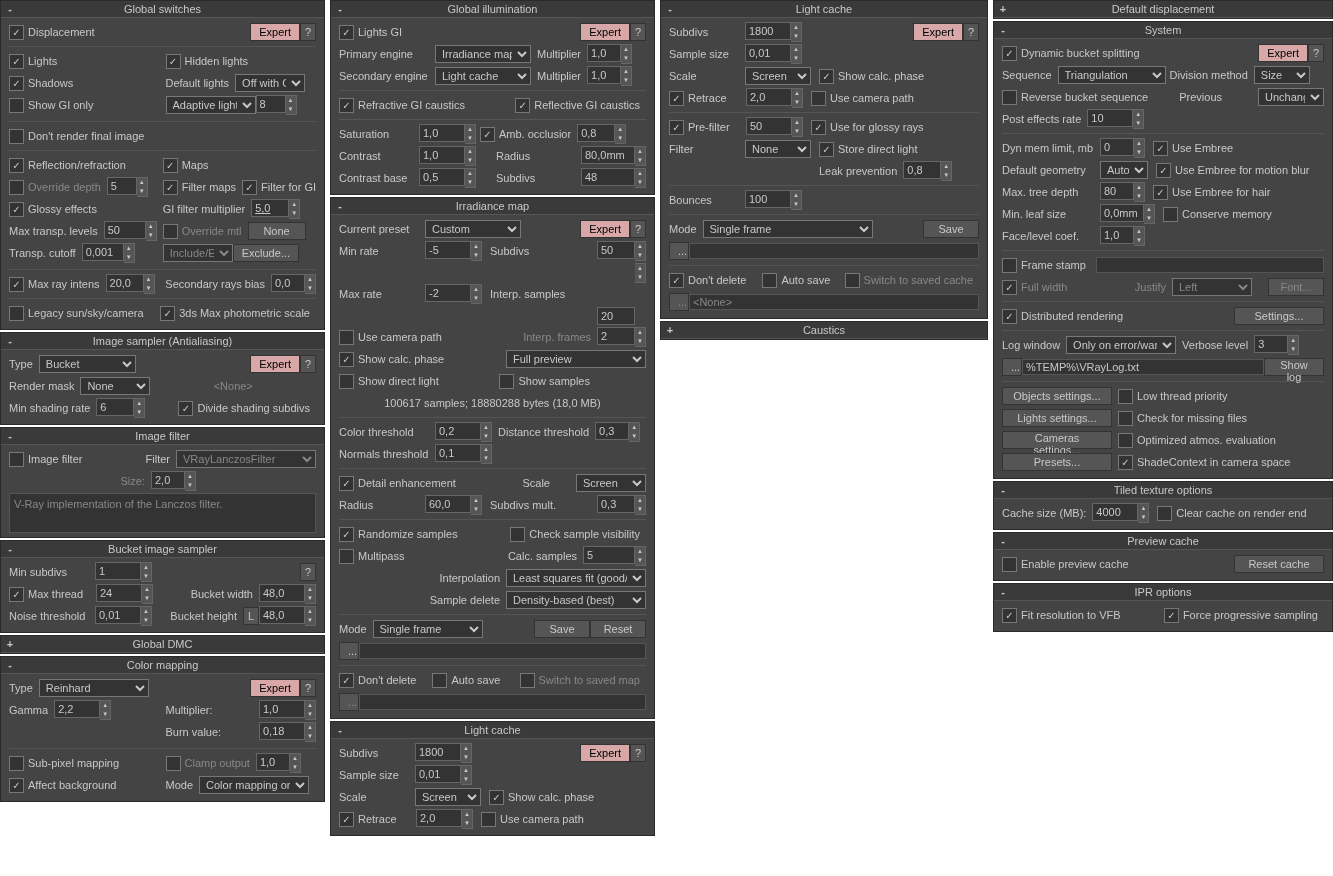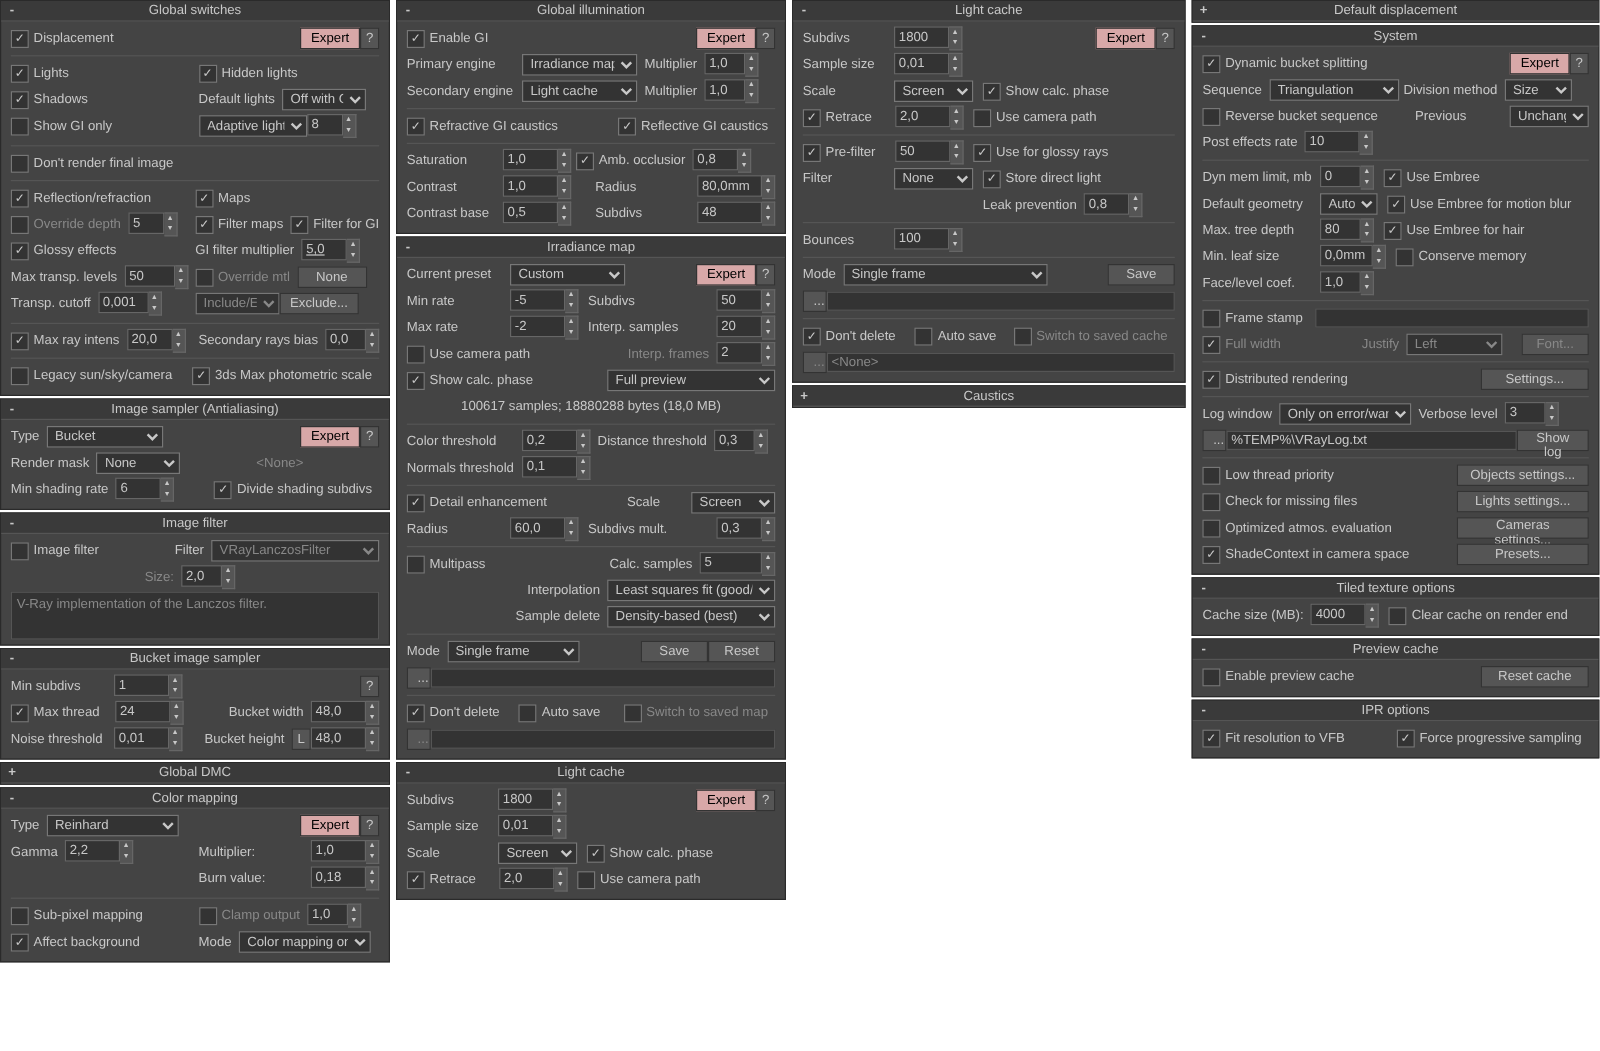--- a/index.html
+++ b/index.html
@@ -395,21 +395,21 @@
 </div>
     </div>
 </div>
 
 <div class="col c2">
 <div class="panel">
 <div class="phdr"><span class="tog">-</span><span>Global illumination</span></div>
 <div class="pbody">
 <div class="row">
           <span class="cb on"></span>
-          <span class="lbl">Enable GI</span>
+          <span class="lbl">Lights GI</span>
           <span class="gfill"></span>
           <button class="btn pink">Expert</button>
           <button class="btn q">?</button>
         </div>
 <div class="row">
           <span class="lbl" style="width:90px">Primary engine</span>
           <select class="sel" style="width:96px"><option>Irradiance map</option></select>
           <span class="lbl" style="margin-left:6px">Multiplier</span>
           <span class="spin">
             <input style="width: 26px;" value="1,0">
@@ -535,21 +535,21 @@
           <span class="spin">
             <input value="-2" style="">
             <span class="ar">
               <span>▲</span>
               <span>▼</span>
             </span>
           </span>
           <span style="width:8px"></span>
           <span class="lbl">Interp. samples</span>
           <span class="fr spin">
-            <input style="width: 30px;" value="20">
+            <input style="width: 30px; margin-top: 44px;" value="20">
             <span class="ar">
               <span>▲</span>
               <span>▼</span>
             </span>
           </span>
         </div>
 <div class="row">
           <span class="cb"></span>
           <span class="lbl">Use camera path</span>
           <span class="gfill"></span>
@@ -560,20 +560,28 @@
               <span>▲</span>
               <span>▼</span>
             </span>
           </span>
         </div>
 <div class="row">
           <span class="cb on"></span>
           <span class="lbl">Show calc. phase</span>
           <span class="gfill"></span>
           <select class="sel" style="width:140px"><option>Full preview</option></select>
+        </div>
+<div class="row">
+          <span class="cb"></span>
+          <span class="lbl">Show direct light</span>
+          <span class="gfill"></span>
+          <span class="cb"></span>
+          <span class="lbl">Show samples</span>
+          <span style="width:50px"></span>
         </div>
 <div class="row" style="justify-content:center">
           <span>100617 samples; 18880288 bytes (18,0 MB)</span>
         </div>
 <div class="sep"></div>
 <div class="row">
           <span class="lbl" style="width:90px">Color threshold</span>
           <span class="spin">
             <input value="0,2" style="">
             <span class="ar">
@@ -623,20 +631,27 @@
           <span class="lbl">Subdivs mult.</span>
           <span class="fr spin">
             <input style="width: 30px;" value="0,3">
             <span class="ar">
               <span>▲</span>
               <span>▼</span>
             </span>
           </span>
         </div>
 <div class="sep"></div>
+<div class="row">
+          <span class="cb on"></span>
+          <span class="lbl">Randomize samples</span>
+          <span class="gfill"></span>
+          <span class="cb"></span>
+          <span class="lbl">Check sample visibility</span>
+        </div>
 <div class="row">
           <span class="cb"></span>
           <span class="lbl">Multipass</span>
           <span class="gfill"></span>
           <span class="lbl">Calc. samples</span>
           <span class="spin">
             <input style="width: 44px;" value="5">
             <span class="ar">
               <span>▲</span>
               <span>▼</span>
@@ -994,52 +1009,52 @@
             </span>
           </span>
         </div>
 <div class="row">
           <button class="btn" style="width:20px">...</button>
           <input class="field" style="flex: 1 1 0%;" value="%TEMP%\VRayLog.txt">
           <button class="btn" style="width:60px">Show log</button>
         </div>
 <div class="sep"></div>
 <div class="half">
+          <div style="flex:0 0 110px">
+<div class="row">
+              <button class="btn" style="width:100%">Objects settings...</button>
+            </div>
+<div class="row">
+              <button class="btn" style="width:100%">Lights settings...</button>
+            </div>
+<div class="row">
+              <button class="btn" style="width:100%">Cameras settings...</button>
+            </div>
+<div class="row">
+              <button class="btn" style="width:100%">Presets...</button>
+            </div>
+</div>
           <div>
 <div class="row">
               <span class="cb"></span>
               <span class="lbl">Low thread priority</span>
             </div>
 <div class="row">
               <span class="cb"></span>
               <span class="lbl">Check for missing files</span>
             </div>
 <div class="row">
               <span class="cb"></span>
               <span class="lbl">Optimized atmos. evaluation</span>
             </div>
 <div class="row">
               <span class="cb on"></span>
               <span class="lbl">ShadeContext in camera space</span>
             </div>
 </div>
-          <div style="flex:0 0 110px">
-<div class="row">
-              <button class="btn" style="width:100%">Objects settings...</button>
-            </div>
-<div class="row">
-              <button class="btn" style="width:100%">Lights settings...</button>
-            </div>
-<div class="row">
-              <button class="btn" style="width:100%">Cameras settings...</button>
-            </div>
-<div class="row">
-              <button class="btn" style="width:100%">Presets...</button>
-            </div>
-</div>
         </div>
 </div>
     </div>
 
 <div class="panel">
 <div class="phdr"><span class="tog">-</span><span>Tiled texture options</span></div>
 <div class="pbody">
 <div class="row">
           <span class="lbl">Cache size (MB):</span>
           <span class="spin">

